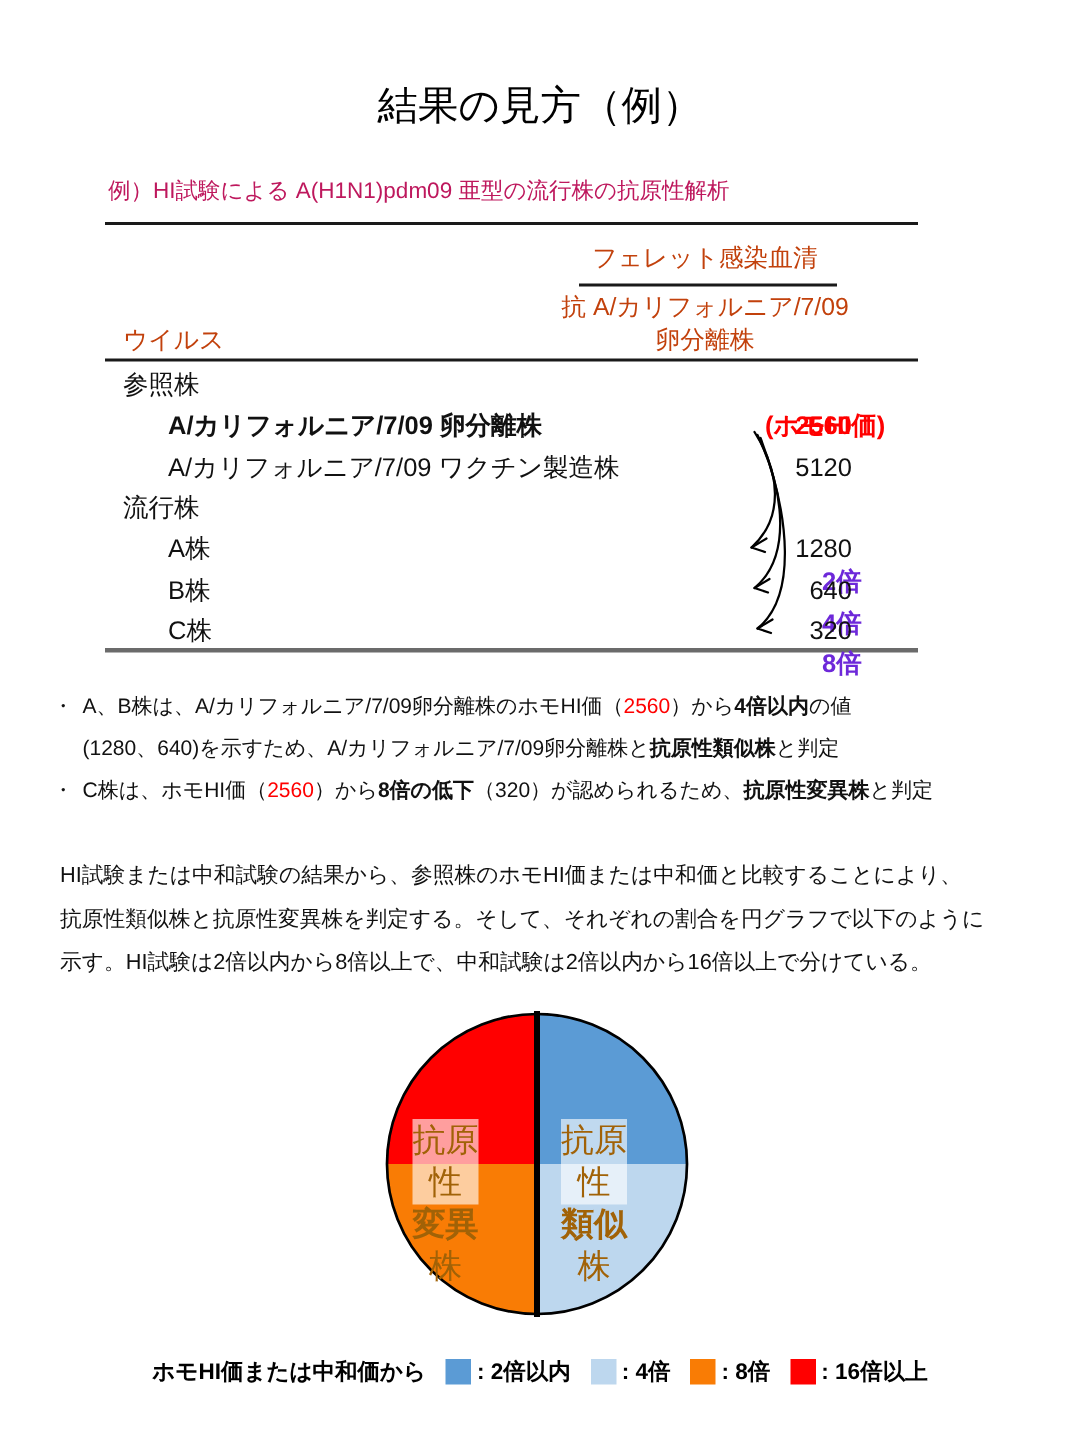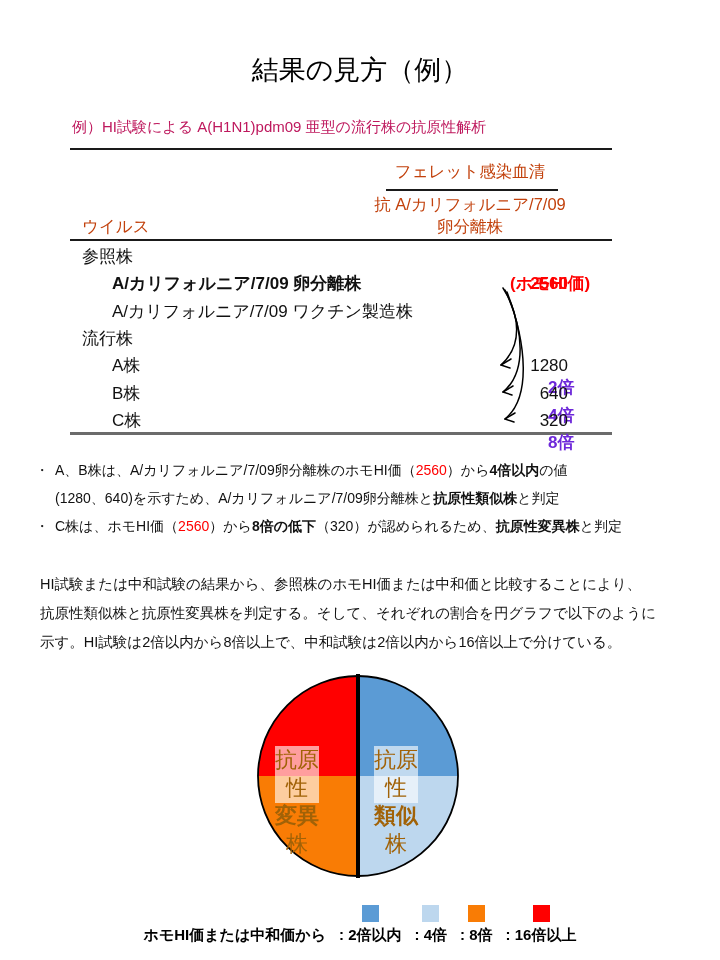--- a/index.html
+++ b/index.html
@@ -46,23 +46,23 @@
   .pl1{top:570px;} .pl2{top:599px;} .pl3{top:628px;}
 
   
   .pie-wrap{left:255px;top:673px;width:206px;height:206px;}
   .pie-wrap svg{position:absolute;left:0;top:0;}
   .pie-label{position:absolute;top:73px;width:44px;height:57px;background:rgba(255,255,255,0.62);
              text-align:center;font-size:22px;line-height:28px;color:#a16207;}
   .pie-label.left{left:20px;} .pie-label.right{left:119px;}
 
   
-  .legend{left:0;top:905px;width:720px;display:flex;justify-content:center;align-items:flex-end;
+  .legend{left:0;top:905px;width:720px;display:flex;justify-content:center;align-items:center;
           gap:13px;font-size:15px;font-weight:bold;color:#000;}
-  .legend-item{display:flex;align-items:center;gap:4px;flex-direction:column;}
+  .legend-item{display:flex;align-items:center;gap:4px;}
   .swatch{width:17px;height:17px;display:inline-block;}
 
   
   .arrows{left:0;top:0;width:720px;height:960px;pointer-events:none;}
 </style>
 </head>
 <body>
 
 <div id="page">
 
@@ -82,20 +82,21 @@
   <div class="abs trow sec" style="top:243px;">
     <span class="lbl">参照株</span>
   </div>
   <div class="abs trow" style="top:270px;">
     <span class="lbl b">A/カリフォルニア/7/09 卵分離株</span>
     <span class="val b red">2560</span>
     <span class="note b red">(ホモHI価)</span>
   </div>
   <div class="abs trow" style="top:298px;">
     <span class="lbl">A/カリフォルニア/7/09 ワクチン製造株</span>
+    <span class="val">5120</span>
   </div>
   <div class="abs trow sec" style="top:325px;">
     <span class="lbl">流行株</span>
   </div>
   <div class="abs trow" style="top:352px;">
     <span class="lbl">A株</span>
     <span class="val">1280</span>
     <span class="note fold">2倍</span>
   </div>
   <div class="abs trow" style="top:380px;">

